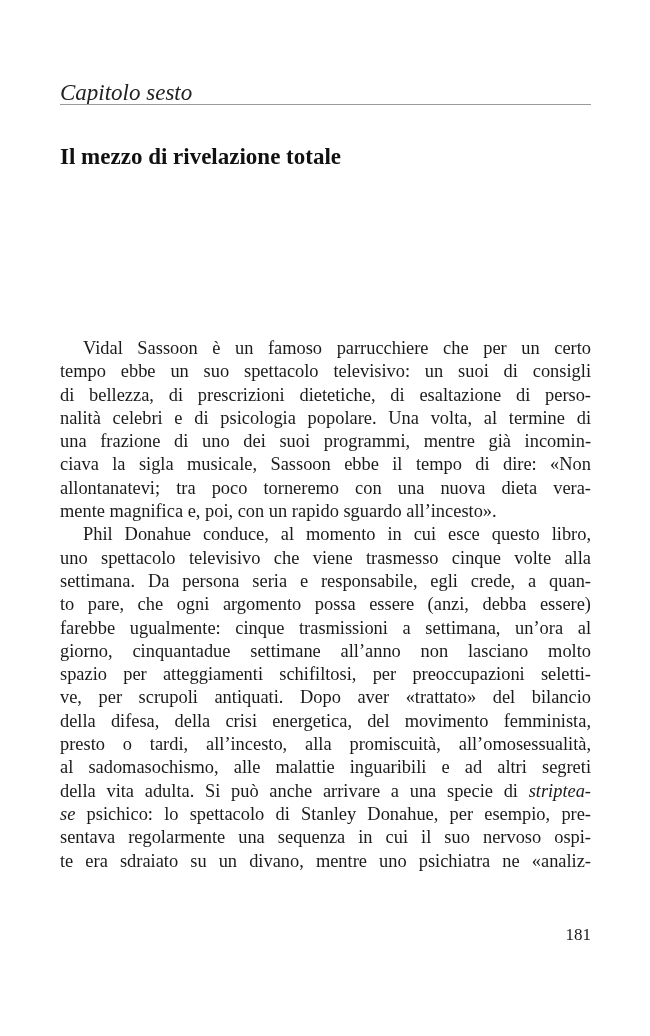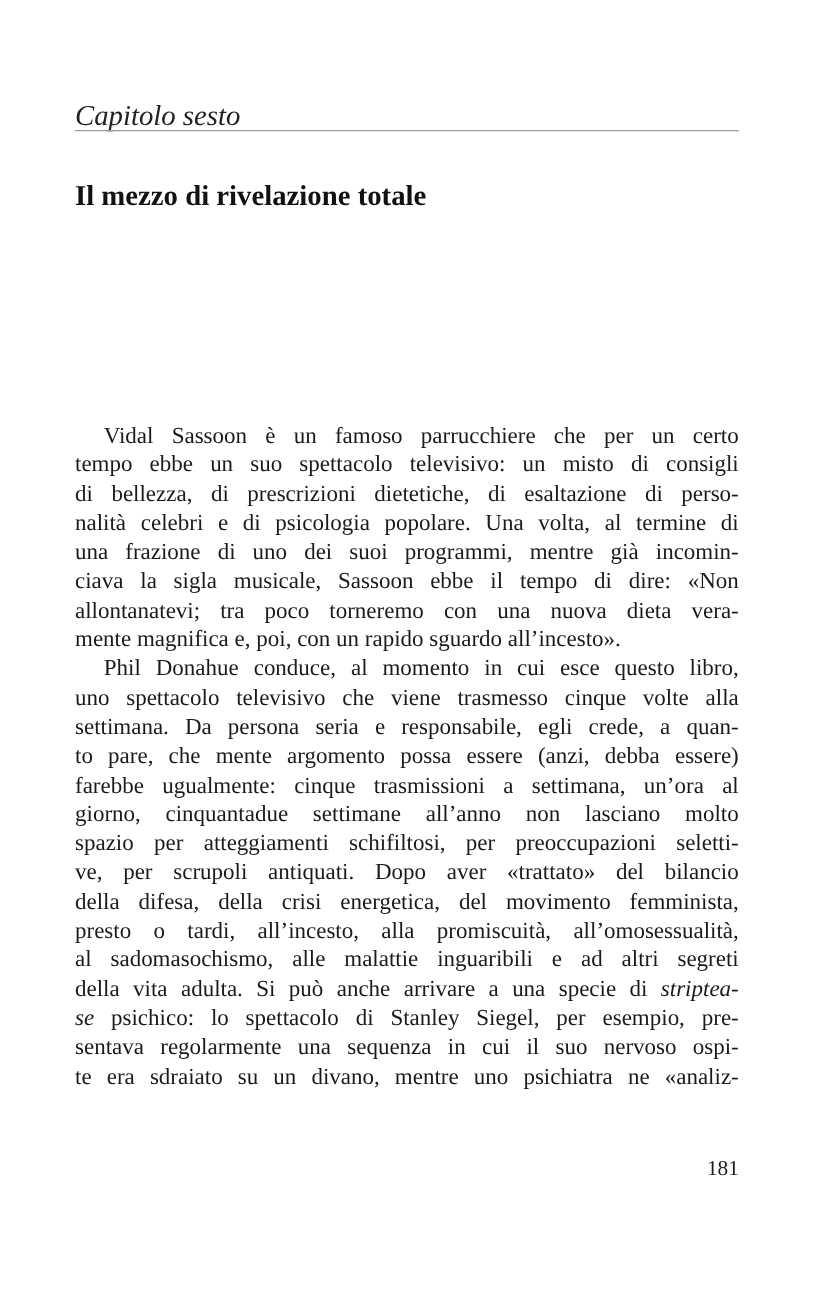--- a/index.html
+++ b/index.html
@@ -18,40 +18,40 @@
 </head>
 <body>
 
 <div class="chapter-label">Capitolo sesto</div>
 <div class="rule"></div>
 <div class="chapter-title">Il mezzo di rivelazione totale</div>
 
 <div class="body-text">
   <div>
     <span class="line indent">Vidal Sassoon è un famoso parrucchiere che per un certo</span>
-    <span class="line">tempo ebbe un suo spettacolo televisivo: un misto di consigli</span>
+    <span class="line">tempo ebbe un suo spettacolo televisivo: un suoi di consigli</span>
     <span class="line">di bellezza, di prescrizioni dietetiche, di esaltazione di perso-</span>
     <span class="line">nalità celebri e di psicologia popolare. Una volta, al termine di</span>
     <span class="line">una frazione di uno dei suoi programmi, mentre già incomin-</span>
     <span class="line">ciava la sigla musicale, Sassoon ebbe il tempo di dire: «Non</span>
     <span class="line">allontanatevi; tra poco torneremo con una nuova dieta vera-</span>
     <span class="line last">mente magnifica e, poi, con un rapido sguardo all’incesto».</span>
   </div>
   <div>
     <span class="line indent">Phil Donahue conduce, al momento in cui esce questo libro,</span>
     <span class="line">uno spettacolo televisivo che viene trasmesso cinque volte alla</span>
     <span class="line">settimana. Da persona seria e responsabile, egli crede, a quan-</span>
-    <span class="line">to pare, che mente argomento possa essere (anzi, debba essere)</span>
+    <span class="line">to pare, che ogni argomento possa essere (anzi, debba essere)</span>
     <span class="line">farebbe ugualmente: cinque trasmissioni a settimana, un’ora al</span>
     <span class="line">giorno, cinquantadue settimane all’anno non lasciano molto</span>
     <span class="line">spazio per atteggiamenti schifiltosi, per preoccupazioni seletti-</span>
     <span class="line">ve, per scrupoli antiquati. Dopo aver «trattato» del bilancio</span>
     <span class="line">della difesa, della crisi energetica, del movimento femminista,</span>
     <span class="line">presto o tardi, all’incesto, alla promiscuità, all’omosessualità,</span>
     <span class="line">al sadomasochismo, alle malattie inguaribili e ad altri segreti</span>
     <span class="line"><span>della vita adulta. Si può anche arrivare a una specie di </span><em>striptea-</em></span>
-    <span class="line"><em>se</em><span id="line14rest"> psichico: lo spettacolo di Stanley Siegel, per esempio, pre-</span></span>
+    <span class="line"><em>se</em><span id="line14rest"> psichico: lo spettacolo di Stanley Donahue, per esempio, pre-</span></span>
     <span class="line">sentava regolarmente una sequenza in cui il suo nervoso ospi-</span>
     <span class="line">te era sdraiato su un divano, mentre uno psichiatra ne «analiz-</span>
   </div>
 </div>
 
 <div class="page-number">181</div>
 
 </body></html>

